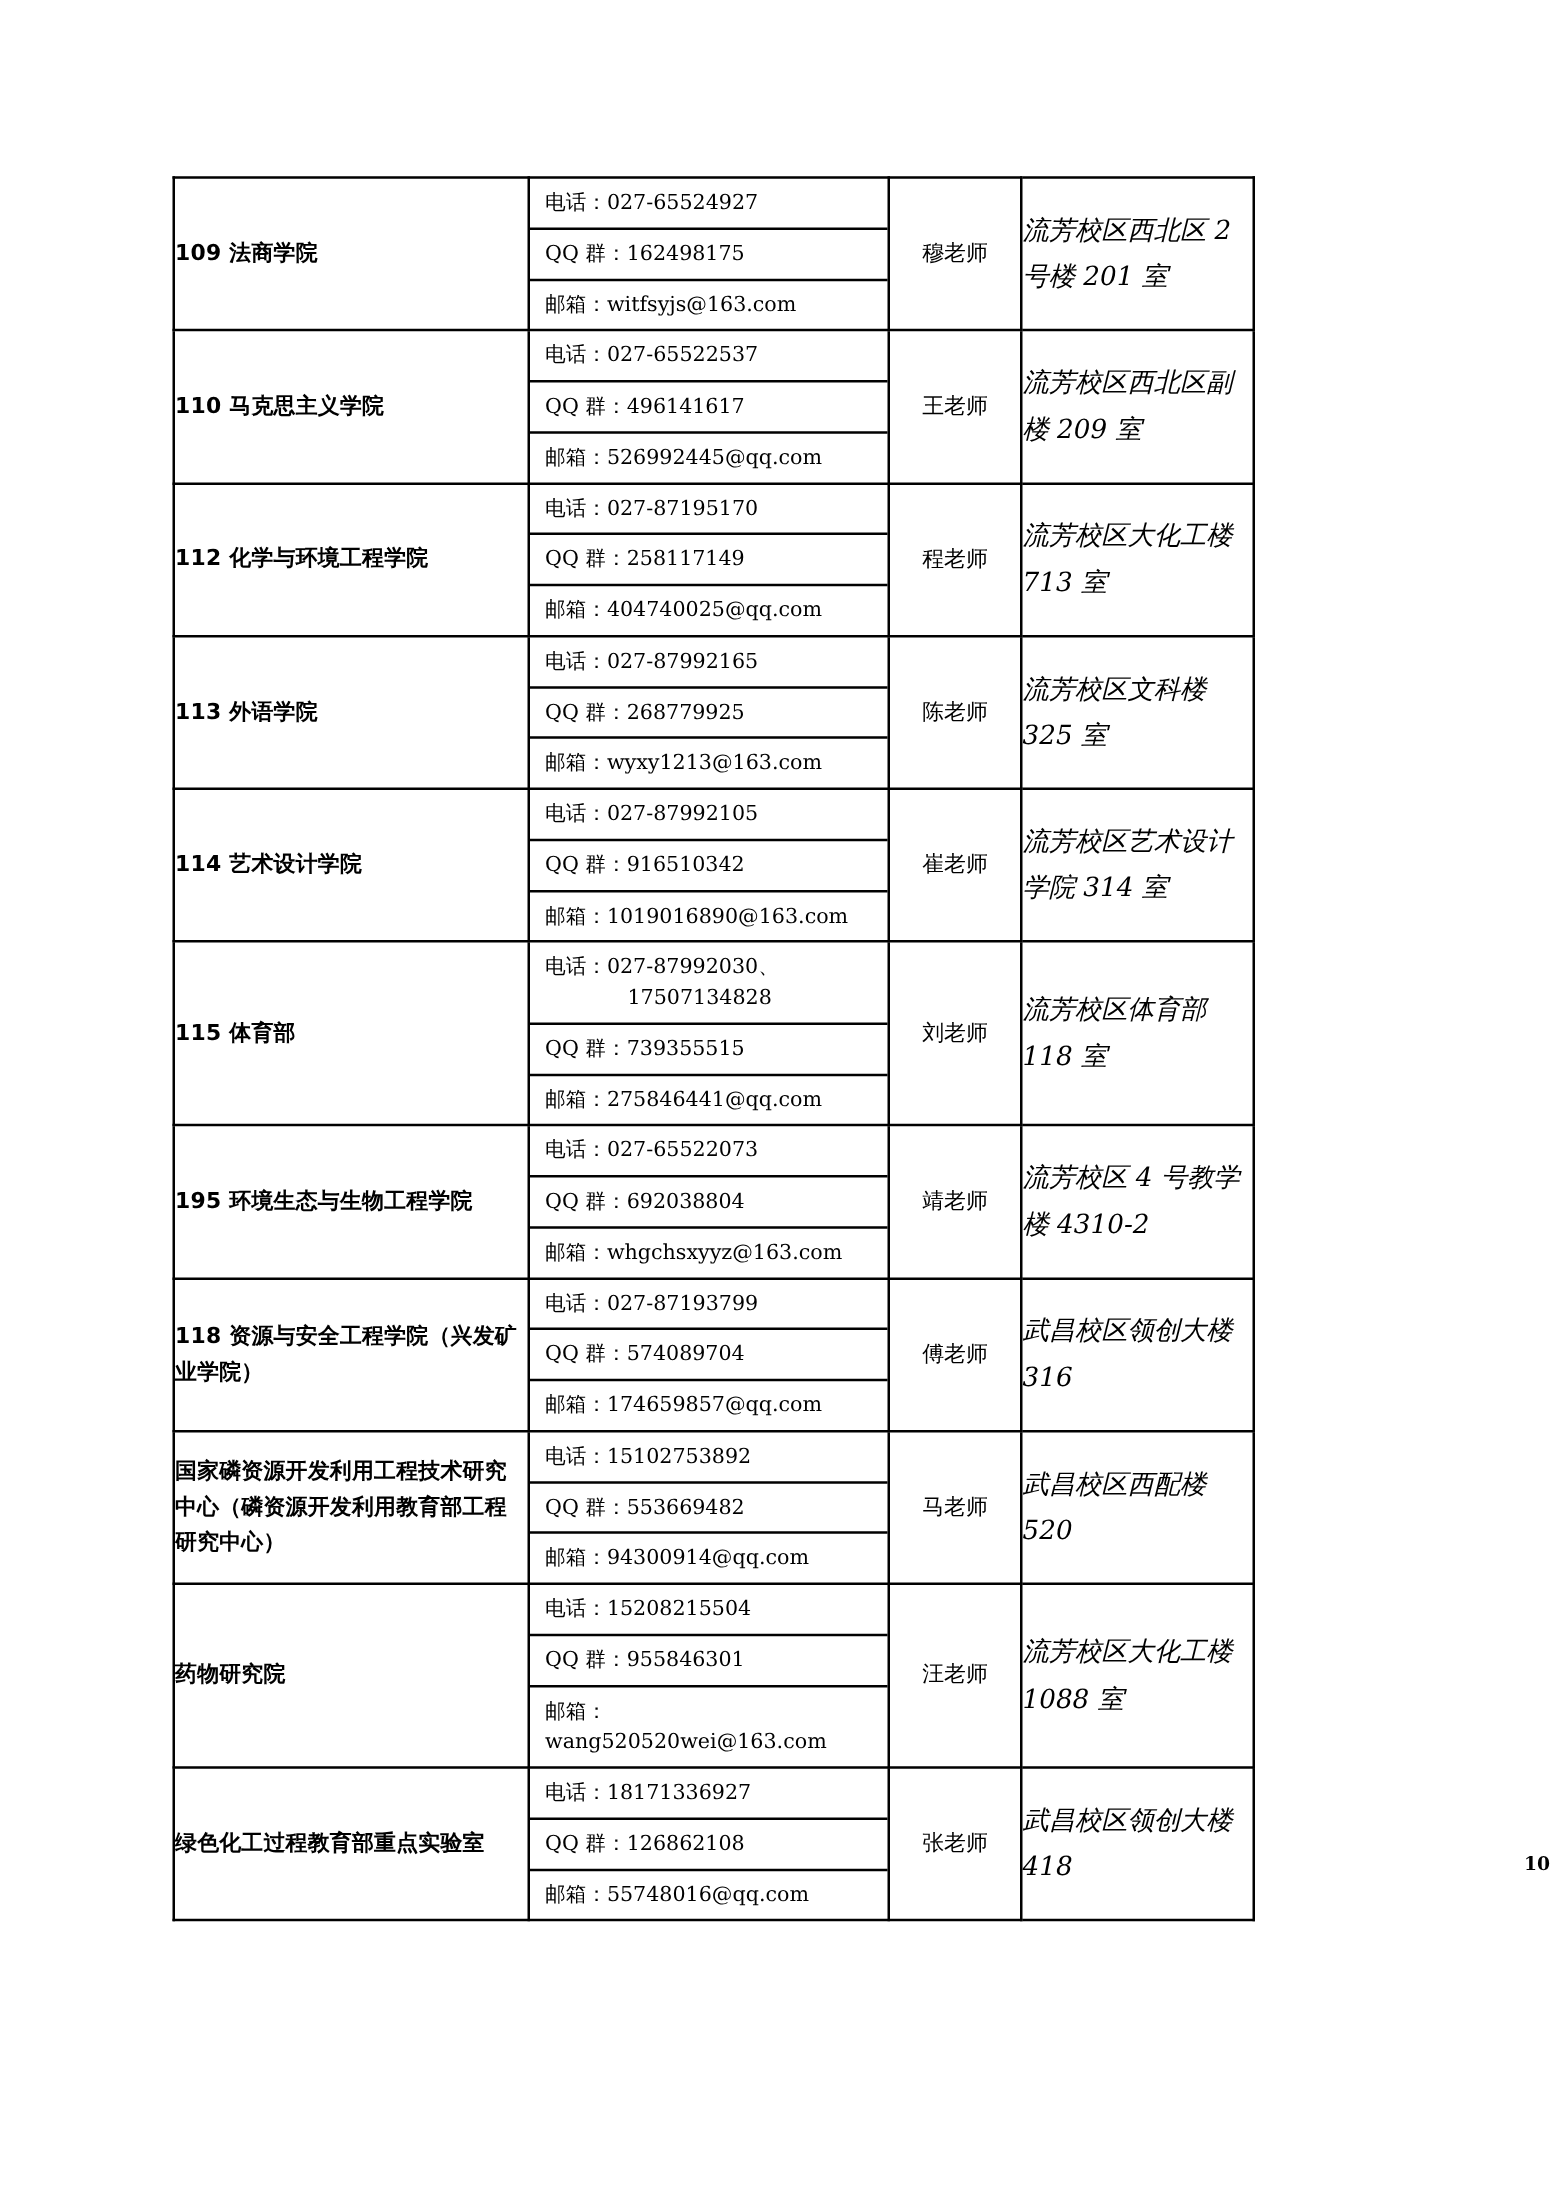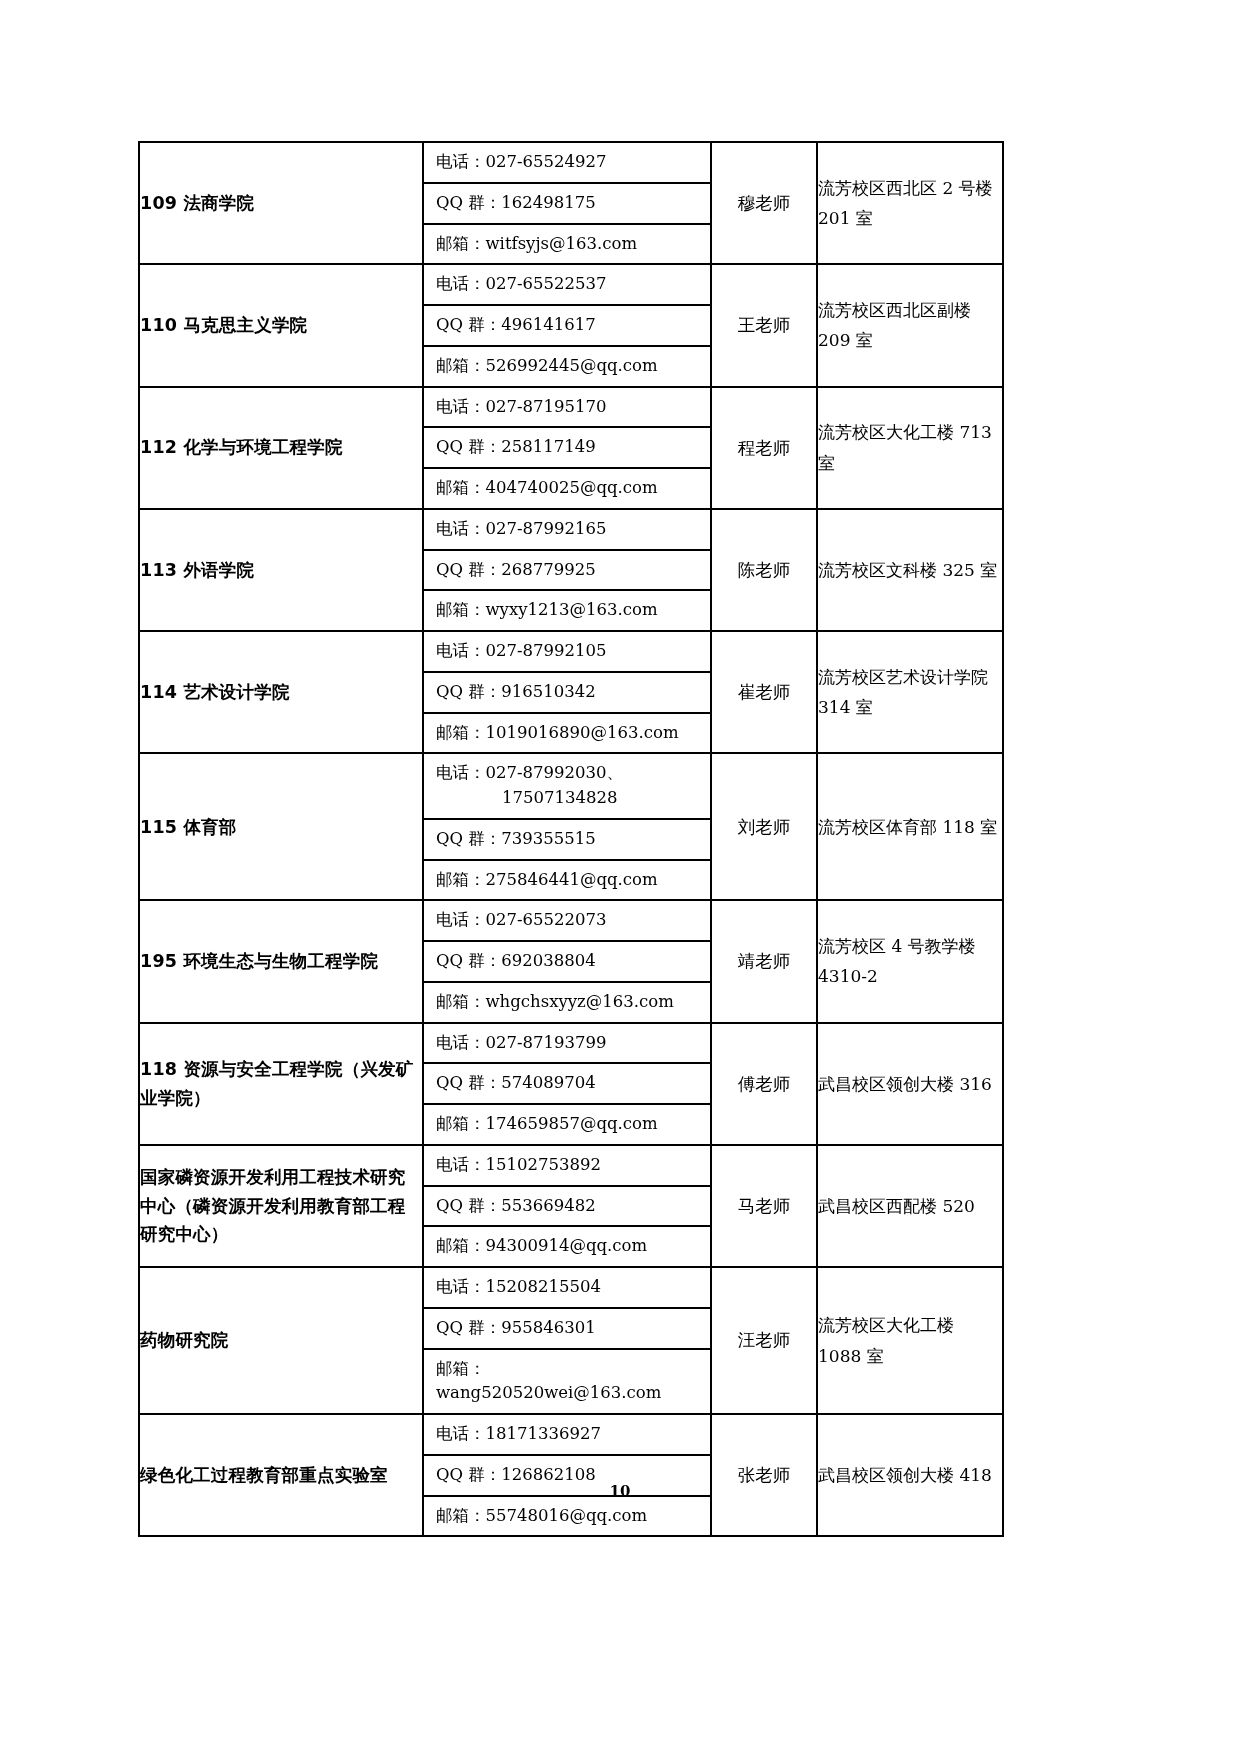--- a/index.html
+++ b/index.html
@@ -71,29 +71,30 @@
   .staff-cell {
     text-align: center;
     font-family: "DejaVu Sans", "Liberation Sans", sans-serif;
     font-size: 17.5px;
     line-height: 1.5;
     margin-top: 32px;
   }
   .addr-cell {
     padding: 6px 6px 6px 12px;
     font-family: "DejaVu Serif", "Liberation Serif", serif;
-    font-size: 17px;
+    font-size: 21px;
     line-height: 1.78;
+    font-style: italic;
   }
   .page-number {
     position: absolute;
     left: 0;
     top: 1482px;
     width: 1240px;
-    text-align: center;
+    text-align: right;
     font-family: "DejaVu Serif", "Liberation Serif", serif;
     font-size: 15px;
     font-weight: bold;
   }
 </style>
 </head>
 <body>
 
 <div class="page">
   <table class="contact-table">

